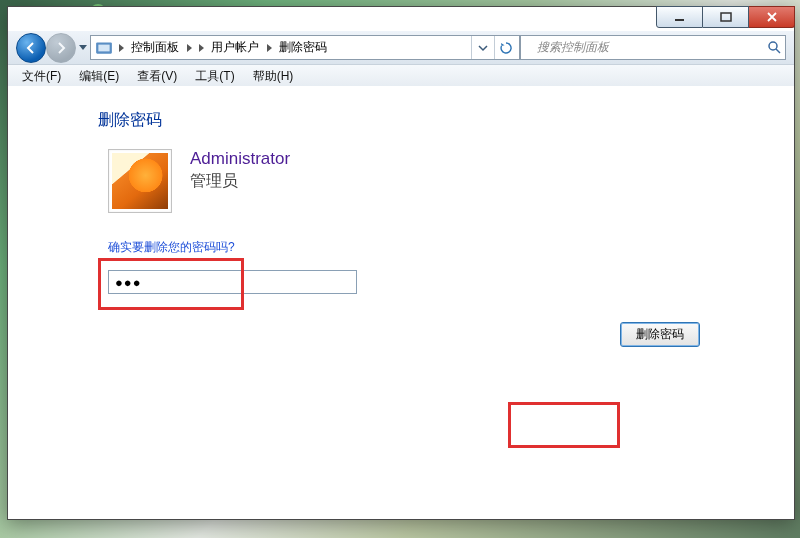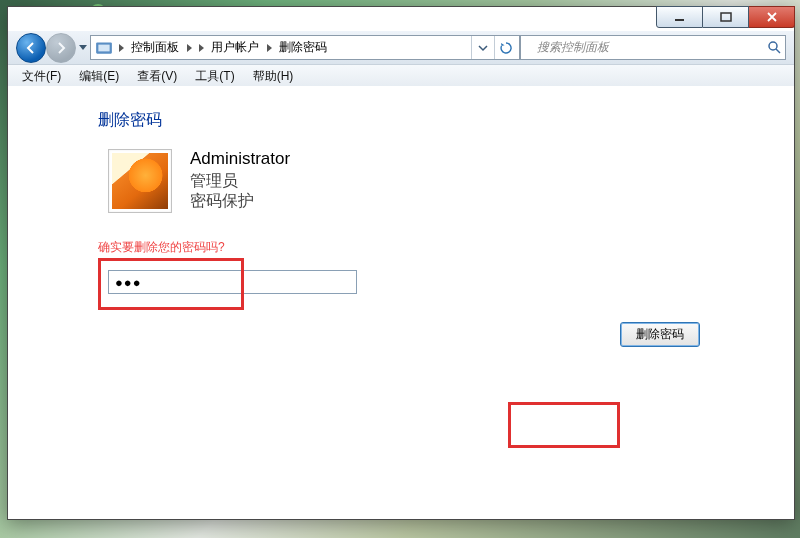--- a/index.html
+++ b/index.html
@@ -97,23 +97,23 @@
   width:56px; height:56px; padding:3px;
   border:1px solid #c2c2c2; background:#fff;
   box-shadow: inset 0 0 2px rgba(0,0,0,0.1);
 }
 .avatar { width:100%; height:100%;
   background:
     radial-gradient(circle at 60% 40%, #ffb13a 0%, #ff8a17 35%, transparent 36%),
     linear-gradient(140deg, #fff6d6 0%, #fff6d6 30%, #f07f1f 31%, #e36a0e 60%, #8f3d07 100%);
 }
 .userinfo { line-height:20px; }
-.username { font-size:17px; color:#000000; margin-bottom:2px;}
+.username { font-size:17px; color:#4c1d95; margin-bottom:2px;}
 .role, .prot { font-size:16px; color:#444; }
-.question { margin-bottom:14px; color:#ef4444; }
+.question { margin-left:10px; margin-bottom:14px; color:#1d4ed8; }
 .pwdwrap { position:relative; width:270px; margin-left:10px; }
 .pwdinput {
   width:235px; height:22px; border:1px solid #8aa0b5; background:#fff;
   padding:0 6px; display:flex; align-items:center;
   font-family: Arial, sans-serif; letter-spacing:1px; font-size:13px; color:#000;
 }
 .redbox { position:absolute; border:3px solid #e03030; pointer-events:none; }
 .red1 { left:-10px; top:-12px; width:140px; height:46px; }
 .buttonrow {
   position:absolute; bottom:172px; right:94px;
@@ -242,21 +242,20 @@
   <div class="content">
     <div class="page-title">删除密码</div>
 
     <div class="userrow">
       <div class="avatar-frame">
         <div class="avatar"></div>
       </div>
       <div class="userinfo">
         <div class="username">Administrator</div>
         <div class="role">管理员</div>
-        <div class="prot">密码保护</div>
       </div>
     </div>
 
     <div class="question">确实要删除您的密码吗?</div>
 
     <div class="pwdwrap">
       <div class="pwdinput">●●●</div>
       <div class="redbox red1"></div>
     </div>
 

